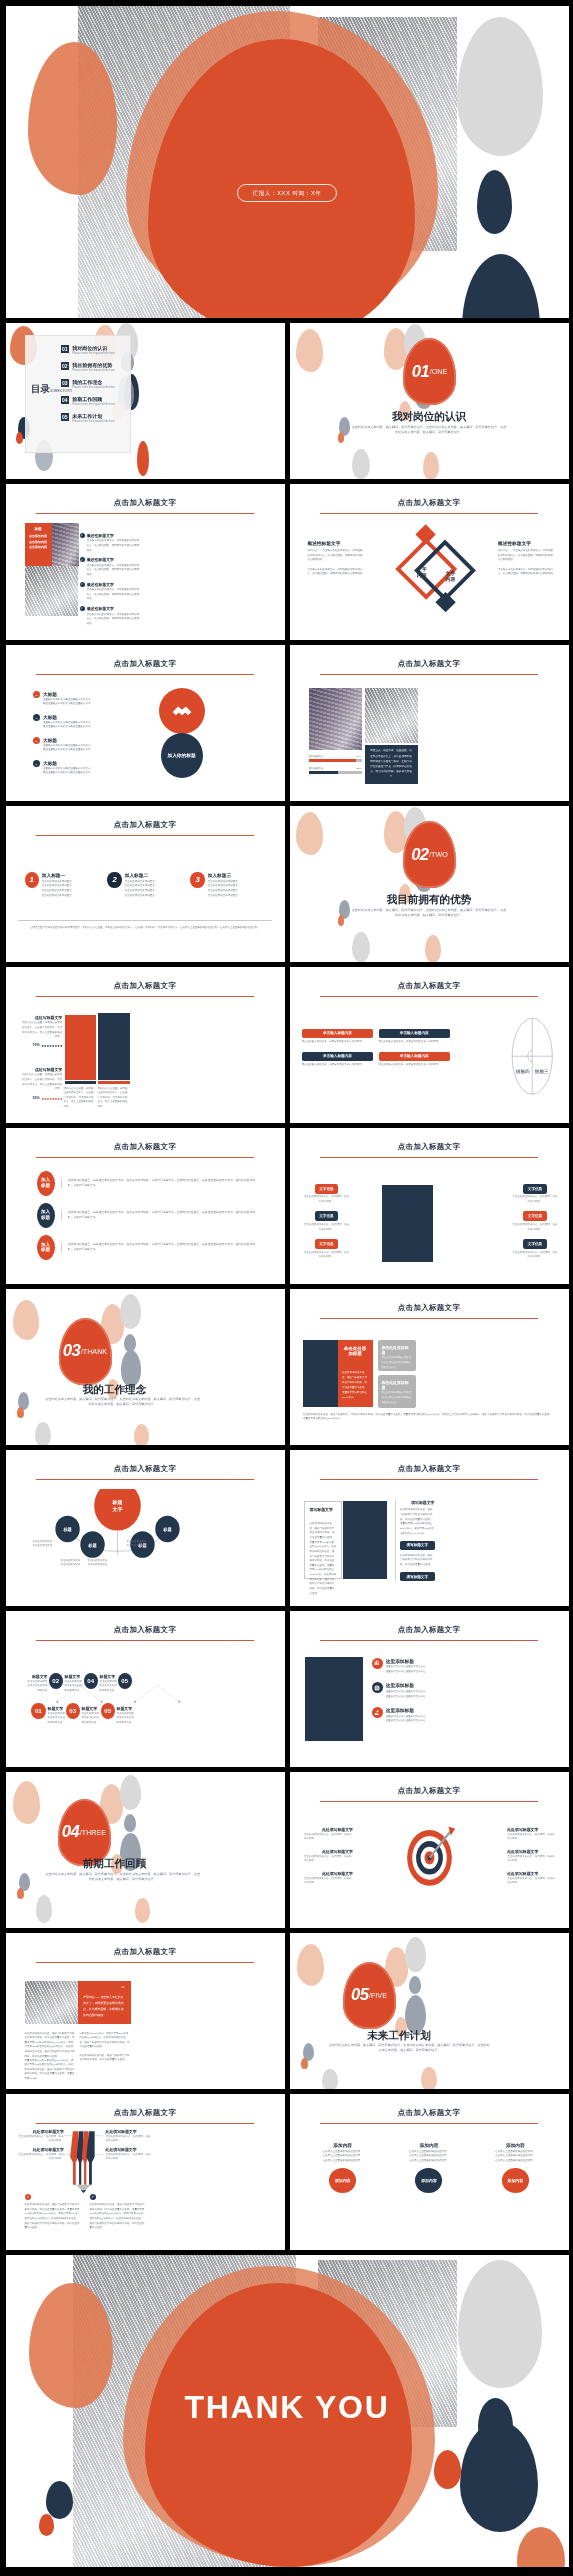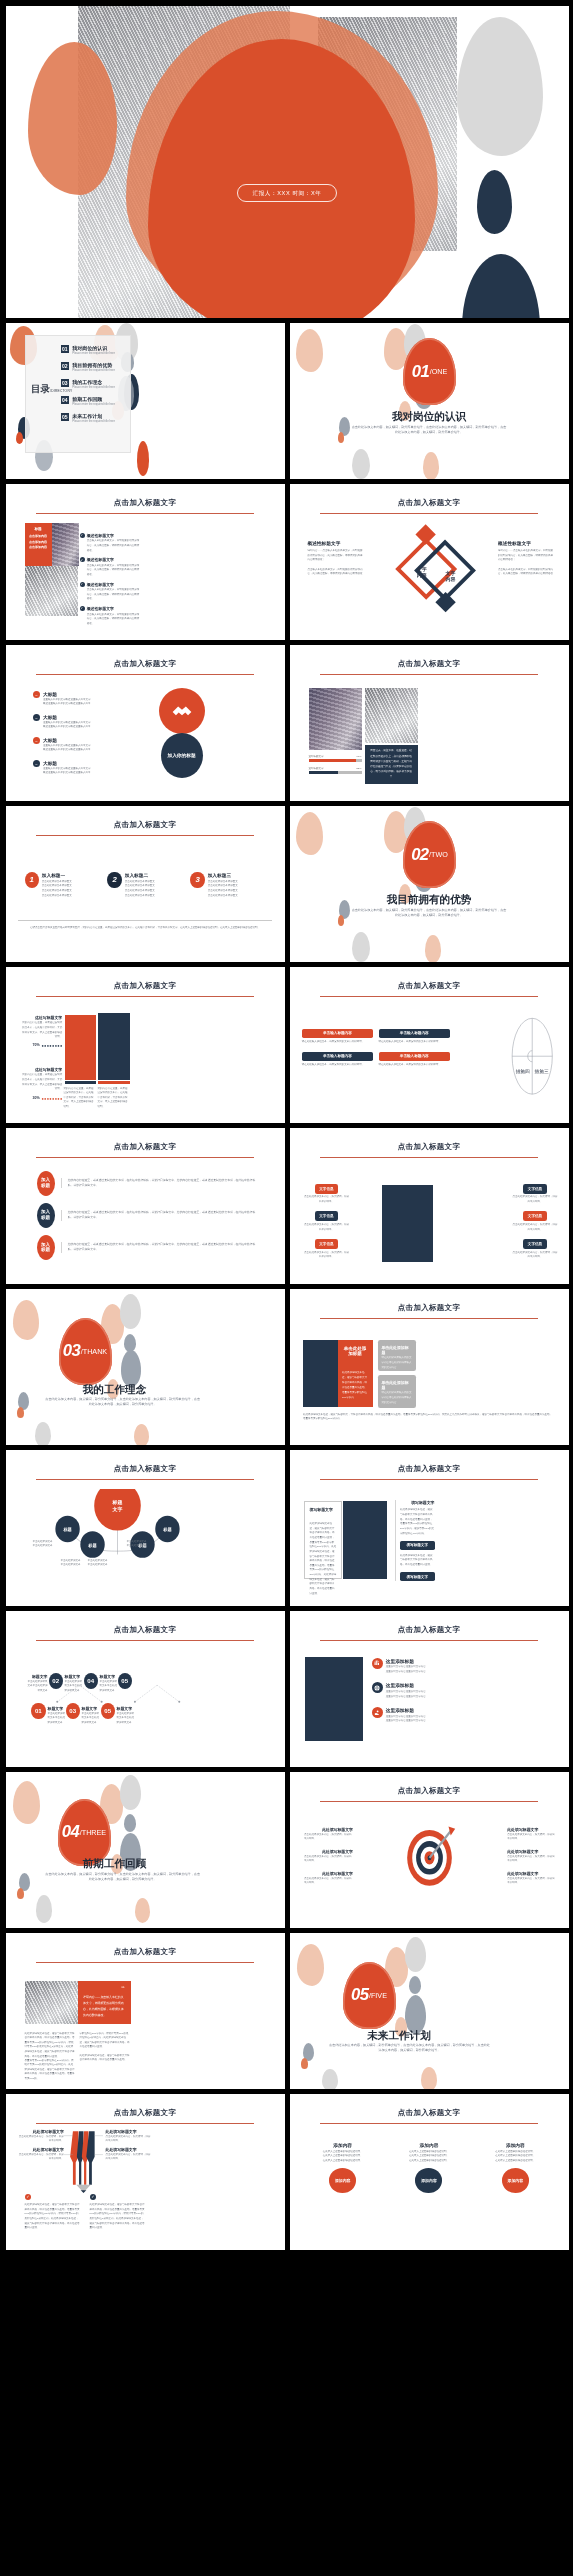--- a/index.html
+++ b/index.html
@@ -867,15 +867,30 @@
       <div style="flex:1;text-align:center;">
         <div class="h7">添加内容</div>
         <div class="tny" style="margin-top:2.2px;white-space:pre-line;">在此录入上述图表的综合描述说明。
 在此录入上述图表的综合描述说明。
 在此录入上述图表的综合描述说明。</div>
         <div class="circ" style="width:27px;height:24.5px;background:#d9492a;font-size:3.9px;margin:4.5px auto 0;">添加内容</div>
       </div>
     </div>
   </div>
 
+  <div class="slide hero">
+    <div class="blob photo-b" style="left:67px;top:0;width:223px;height:312px;opacity:.85;"></div>
+    <div class="blob photo-b" style="left:312px;top:5.6px;width:139px;height:167px;opacity:.85;"></div>
+    <div class="blob b-org2" style="left:23.4px;top:28px;width:84px;height:125px;border-radius:52% 48% 44% 56%/56% 56% 44% 44%;opacity:.9;"></div>
+    <div class="blob b-org2" style="left:117px;top:11px;width:312px;height:301px;border-radius:48% 52% 45% 55%/58% 58% 42% 42%;opacity:.8;"></div>
+    <div class="blob b-org" style="left:139px;top:28px;width:267px;height:284px;border-radius:50% 50% 46% 54%/60% 58% 42% 40%;"></div>
+    <div class="blob b-gray" style="left:452px;top:5.6px;width:84px;height:128px;border-radius:50% 50% 48% 52%/58% 58% 42% 42%;"></div>
+    <div class="blob b-navy" style="left:472px;top:143px;width:35px;height:51px;border-radius:50%/56% 56% 44% 44%;"></div>
+    <div class="blob b-navy" style="left:454px;top:166px;width:78px;height:111px;border-radius:50% 50% 48% 52%/58% 58% 42% 42%;"></div>
+    <div class="blob b-org" style="left:428px;top:195px;width:27px;height:39px;border-radius:50%/56% 56% 44% 44%;"></div>
+    <div class="blob b-navy" style="left:40px;top:226px;width:27px;height:38px;border-radius:50%/56% 56% 44% 44%;"></div>
+    <div class="blob b-org" style="left:33px;top:259px;width:15.6px;height:22px;border-radius:50%/56% 56% 44% 44%;"></div>
+    <div class="blob b-org2" style="left:511px;top:272px;width:48px;height:61px;border-radius:50%/56% 56% 44% 44%;"></div>
+    <div class="hero-title" style="left:0;right:0;top:134px;text-align:center;font-size:32px;letter-spacing:1.7px;">THANK YOU</div>
+  </div>
 
 </div>
 
 
 </body></html>

